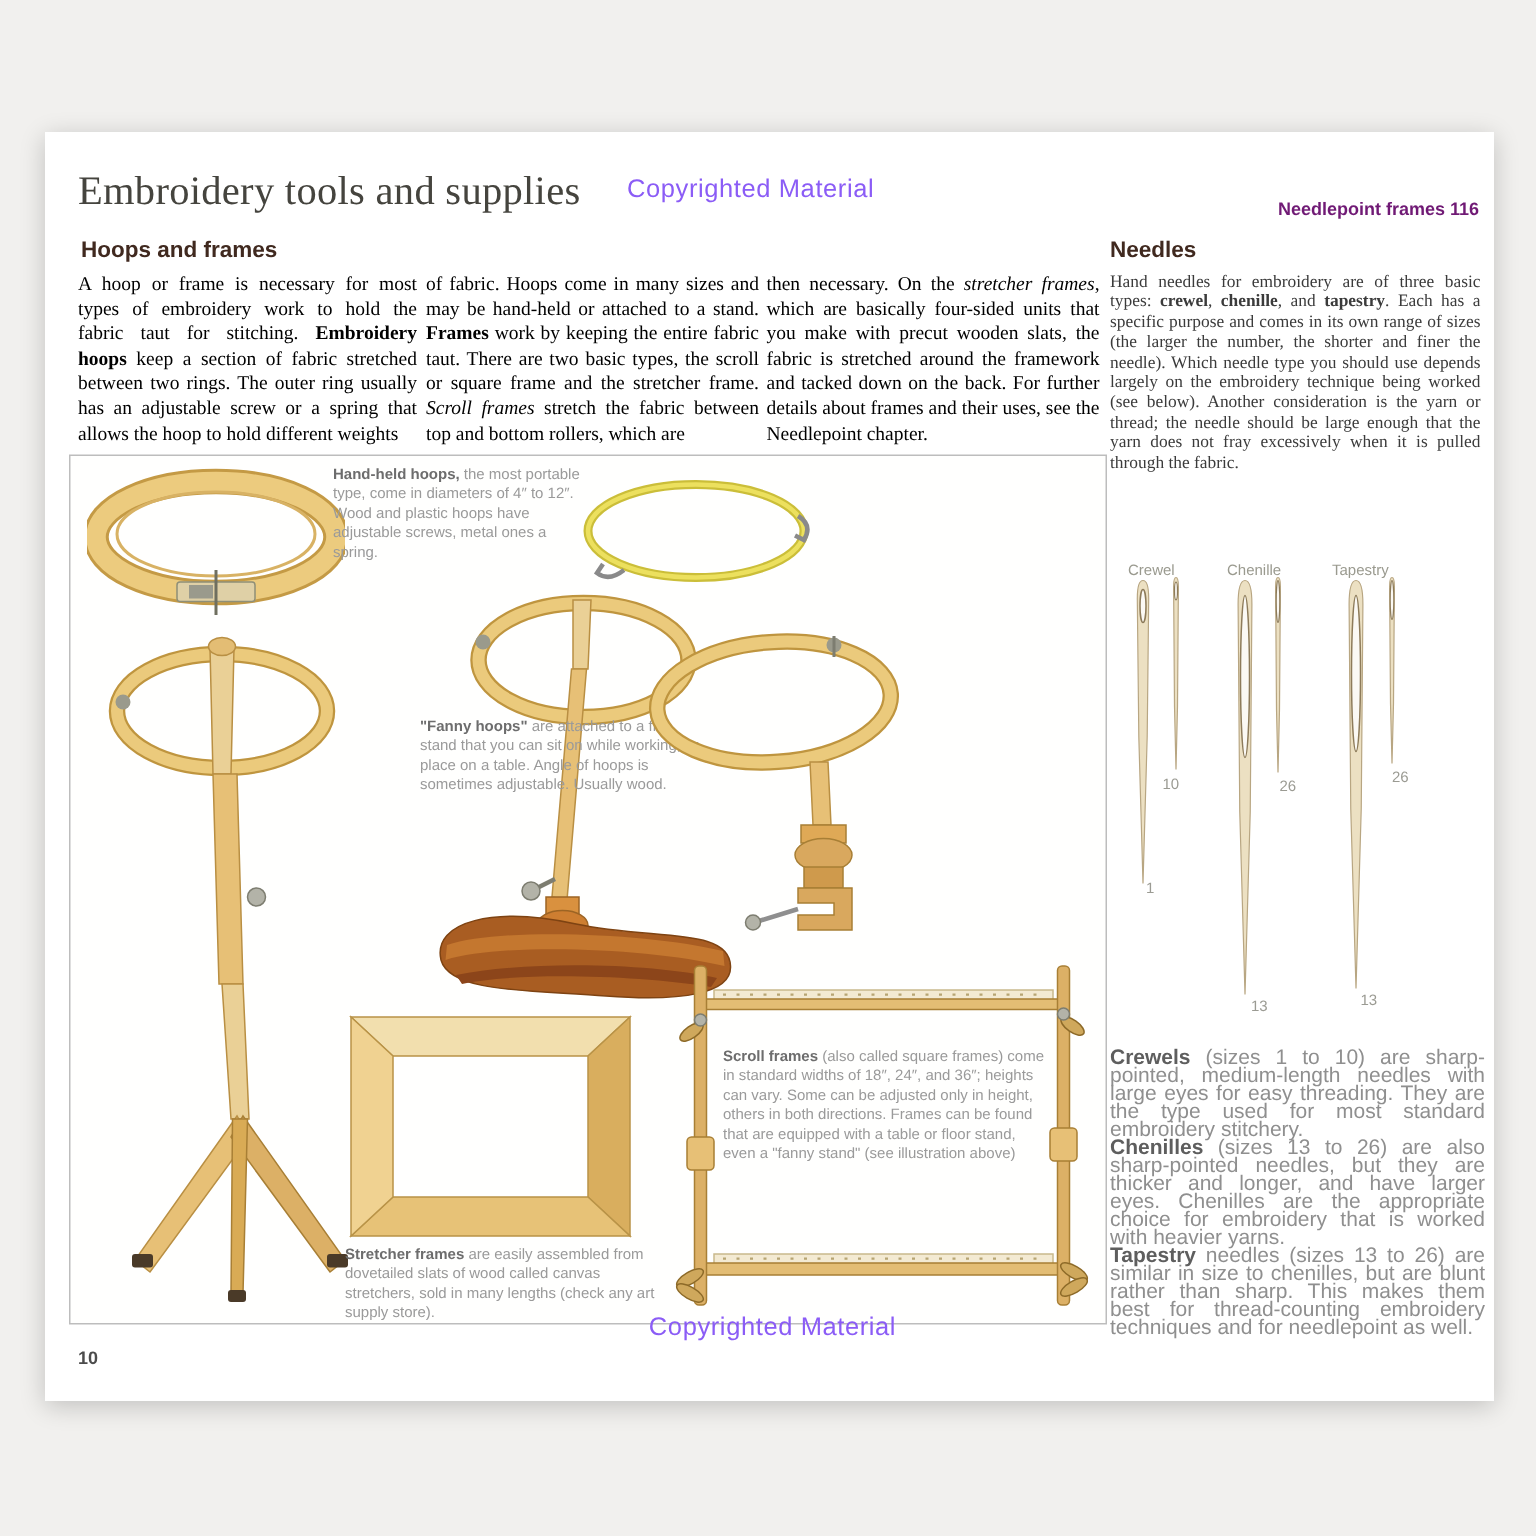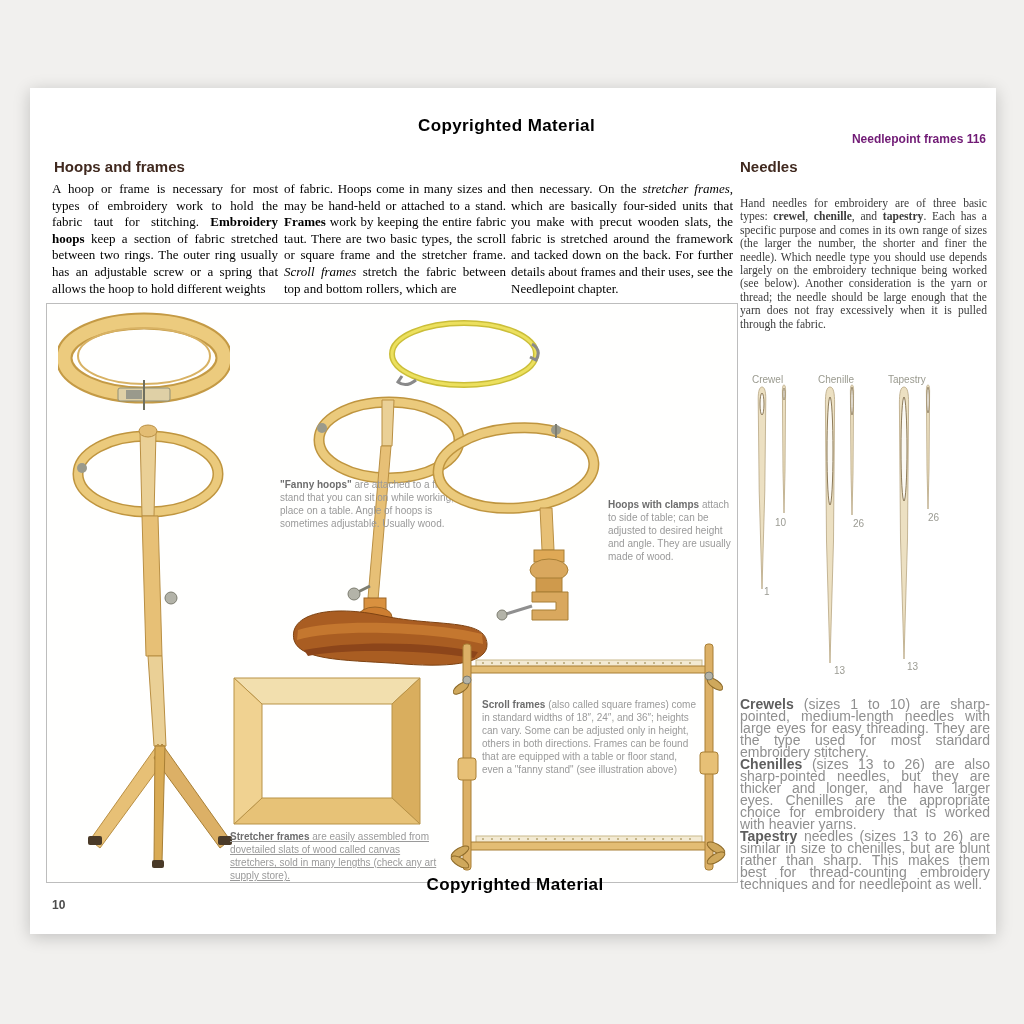--- a/index.html
+++ b/index.html
@@ -4,61 +4,62 @@
 <style>
   html,body{margin:0;padding:0;}
   body{width:1024px;height:1024px;background:#f1f0ee;position:relative;overflow:hidden;
        font-family:"Liberation Sans",sans-serif;}
   .page{position:absolute;left:30px;top:88px;width:966px;height:846px;background:#ffffff;
         box-shadow:0 3px 16px rgba(0,0,0,0.20);}
   .abs{position:absolute;}
   .b{font-weight:bold;}
   .i{font-style:italic;}
   #title{left:22px;top:24px;font-family:"Liberation Serif",serif;font-size:27px;color:#45443e;letter-spacing:.2px;}
-  .watermark{font-weight:bold;font-size:17px;color:#000000;letter-spacing:.4px;}
+  .watermark{font-weight:normal;font-size:17px;color:#8b5cf6;letter-spacing:.4px;}
   #wm-top{left:388px;top:28px;width:210px;}
   #pageref{right:10px;top:44px;font-size:12px;font-weight:bold;color:#701a75;}
   .secheading{font-size:15px;font-weight:bold;color:#40291f;}
   #h-hoops{left:24px;top:70px;}
   #h-needles{left:710px;top:70px;text-align:right;}
   .bodytext{font-family:"Liberation Serif",serif;font-size:13px;line-height:16.6px;color:#000000;text-align:justify;}
   #col1{left:22px;top:93px;width:226px;}
   #col2{left:254px;top:93px;width:222px;}
   #col3{left:481px;top:93px;width:222px;}
-  #needles-intro{left:710px;top:109px;width:247px;font-family:"Liberation Serif",serif;
+  #needles-intro{left:710px;top:93px;width:247px;font-family:"Liberation Serif",serif;
         font-size:11.6px;line-height:13.4px;color:#3b3b3b;text-align:justify;}
   #illus-box{left:16px;top:215px;width:690px;height:578px;border:1px solid #bdbdbd;background:#fffffe;}
   .caption{font-size:10px;line-height:13px;color:#9a9a9a;}
   .caption .b{color:#6d6d6d;}
   #cap-handheld{left:192px;top:222px;width:170px;}
   #cap-machine{left:526px;top:222px;width:178px;}
   #cap-standing{left:126px;top:418px;width:142px;}
   #cap-fanny{left:250px;top:390px;width:190px;}
   #cap-clamp{left:578px;top:410px;width:124px;}
   #cap-scroll{left:452px;top:610px;width:215px;}
-  #cap-stretcher{left:200px;top:742px;width:208px;text-decoration:underline;}
+  #cap-stretcher{left:200px;top:742px;width:208px;}
   #svg-handheld{left:28px;top:224px;}
   #svg-machine{left:356px;top:230px;}
   #svg-standing{left:40px;top:328px;}
   #svg-fanny{left:244px;top:298px;}
   #svg-clamp{left:398px;top:330px;}
   #svg-stretcher{left:202px;top:588px;}
   #svg-scroll{left:416px;top:552px;}
   #svg-needles{left:708px;top:283px;}
   #needle-desc{left:710px;top:610px;width:250px;font-size:14px;line-height:12px;color:#8f8f8f;text-align:justify;}
   #needle-desc .b{color:#5e5e5e;}
   #wm-bottom{left:370px;top:787px;width:230px;text-align:center;}
   #pagenum{left:22px;top:810px;font-size:12px;font-weight:bold;color:#4c4c4c;}
   svg text{font-family:"Liberation Sans",sans-serif;}
 </style>
 </head>
 <body>
 
 <div class="page">
 
+  <div class="abs" id="title">Embroidery tools and supplies</div>
   <div class="abs watermark" id="wm-top">Copyrighted Material</div>
   <div class="abs" id="pageref">Needlepoint frames 116</div>
 
   <div class="abs secheading" id="h-hoops">Hoops and frames</div>
   <div class="abs bodytext" id="col1"><span>A hoop or frame is necessary for most types of embroidery work to hold the fabric taut for stitching. </span><span class="b">Embroidery hoops</span><span> keep a section of fabric stretched between two rings. The outer ring usually has an adjustable screw or a spring that allows the hoop to hold different weights</span></div>
   <div class="abs bodytext" id="col2"><span>of fabric. Hoops come in many sizes and may be hand-held or attached to a stand. </span><span class="b">Frames</span><span> work by keeping the entire fabric taut. There are two basic types, the scroll or square frame and the stretcher frame. </span><span class="i">Scroll frames</span><span> stretch the fabric between top and bottom rollers, which are</span></div>
   <div class="abs bodytext" id="col3"><span>then necessary. On the </span><span class="i">stretcher frames</span><span>, which are basically four-sided units that you make with precut wooden slats, the fabric is stretched around the framework and tacked down on the back. For further details about frames and their uses, see the Needlepoint chapter.</span></div>
 
   <div class="abs secheading" id="h-needles">Needles</div>
   <div class="abs" id="needles-intro"><span>Hand needles for embroidery are of three basic types: </span><span class="b">crewel</span><span>, </span><span class="b">chenille</span><span>, and </span><span class="b">tapestry</span><span>. Each has a specific purpose and comes in its own range of sizes (the larger the number, the shorter and finer the needle). Which needle type you should use depends largely on the embroidery technique being worked (see below). Another consideration is the yarn or thread; the needle should be large enough that the yarn does not fray excessively when it is pulled through the fabric.</span></div>
@@ -66,20 +67,21 @@
   <div class="abs" id="illus-box"></div>
 
   <svg class="abs" id="svg-handheld" width="172" height="102" viewBox="0 0 172 102">
     <ellipse cx="86" cy="46" rx="80" ry="37" fill="none" stroke="#c49a45" stroke-width="17"></ellipse>
     <ellipse cx="86" cy="46" rx="80" ry="37" fill="none" stroke="#eccb7e" stroke-width="13"></ellipse>
     <ellipse cx="86" cy="44" rx="66" ry="28" fill="none" stroke="#d8b264" stroke-width="2"></ellipse>
     <rect x="60" y="76" width="52" height="13" rx="2" fill="#dfd0a6" stroke="#8f8f77" stroke-width="1"></rect>
     <rect x="68" y="78" width="16" height="9" fill="#9a9a8c"></rect>
     <line x1="86" y1="68" x2="86" y2="98" stroke="#6f6f5f" stroke-width="2"></line>
   </svg>
+  <div class="abs caption" id="cap-handheld"><span class="b">Hand-held hoops,</span><span> the most portable type, come in diameters of 4″ to 12″. Wood and plastic hoops have adjustable screws, metal ones a spring.</span></div>
 
   <svg class="abs" id="svg-machine" width="158" height="74" viewBox="0 0 158 74">
     <ellipse cx="78" cy="36" rx="72" ry="31" fill="none" stroke="#cbbe39" stroke-width="6"></ellipse>
     <ellipse cx="78" cy="36" rx="72" ry="31" fill="none" stroke="#ece05e" stroke-width="3"></ellipse>
     <path d="M146 26 q10 6 4 16 l-6 -3" fill="none" stroke="#8a8a8a" stroke-width="3"></path>
     <path d="M30 62 q-10 8 -18 2 l4 -6" fill="none" stroke="#8a8a8a" stroke-width="3"></path>
   </svg>
 
   <svg class="abs" id="svg-standing" width="172" height="462" viewBox="0 0 172 462">
     <ellipse cx="78" cy="58" rx="70" ry="38" fill="none" stroke="#bf953f" stroke-width="11"></ellipse>
@@ -123,21 +125,20 @@
     <circle cx="128" cy="12" r="5" fill="#9a9a8c"></circle>
     <line x1="128" y1="6" x2="128" y2="20" stroke="#7d7d70" stroke-width="2"></line>
     <path d="M112 90 L124 90 L126 132 L114 132 Z" fill="#e7c076" stroke="#b98f43" stroke-width="1"></path>
     <rect x="106" y="132" width="30" height="12" fill="#dfa956" stroke="#a87f35" stroke-width="1"></rect>
     <ellipse cx="121" cy="152" rx="19" ry="11" fill="#d9a85e" stroke="#a87f35" stroke-width="1"></ellipse>
     <rect x="108" y="160" width="26" height="14" fill="#cf9a4c" stroke="#a87f35" stroke-width="1"></rect>
     <path d="M104 174 L140 174 L140 202 L104 202 L104 192 L128 192 L128 184 L104 184 Z" fill="#d9a85e" stroke="#a87f35" stroke-width="1"></path>
     <line x1="104" y1="188" x2="78" y2="196" stroke="#8f8f8f" stroke-width="3"></line>
     <circle cx="74" cy="197" r="5" fill="#b3b3a8" stroke="#7d7d70" stroke-width="1"></circle>
   </svg>
-  <div class="abs caption" id="cap-clamp"><span class="b">Hoops with clamps</span><span> attach to side of table; can be adjusted to desired height and angle. They are usually made of wood.</span></div>
 
   <svg class="abs" id="svg-stretcher" width="190" height="150" viewBox="0 0 190 150">
     <polygon points="2,2 188,2 160,28 30,28" fill="#f2dfae" stroke="#b99347" stroke-width="1"></polygon>
     <polygon points="188,2 188,148 160,122 160,28" fill="#d9ae5e" stroke="#b99347" stroke-width="1"></polygon>
     <polygon points="2,148 188,148 160,122 30,122" fill="#e7c277" stroke="#b99347" stroke-width="1"></polygon>
     <polygon points="2,2 30,28 30,122 2,148" fill="#f0d291" stroke="#b99347" stroke-width="1"></polygon>
   </svg>
   <div class="abs caption" id="cap-stretcher"><span class="b">Stretcher frames</span><span> are easily assembled from dovetailed slats of wood called canvas stretchers, sold in many lengths (check any art supply store).</span></div>
 
   <svg class="abs" id="svg-scroll" width="284" height="234" viewBox="0 0 284 234">

